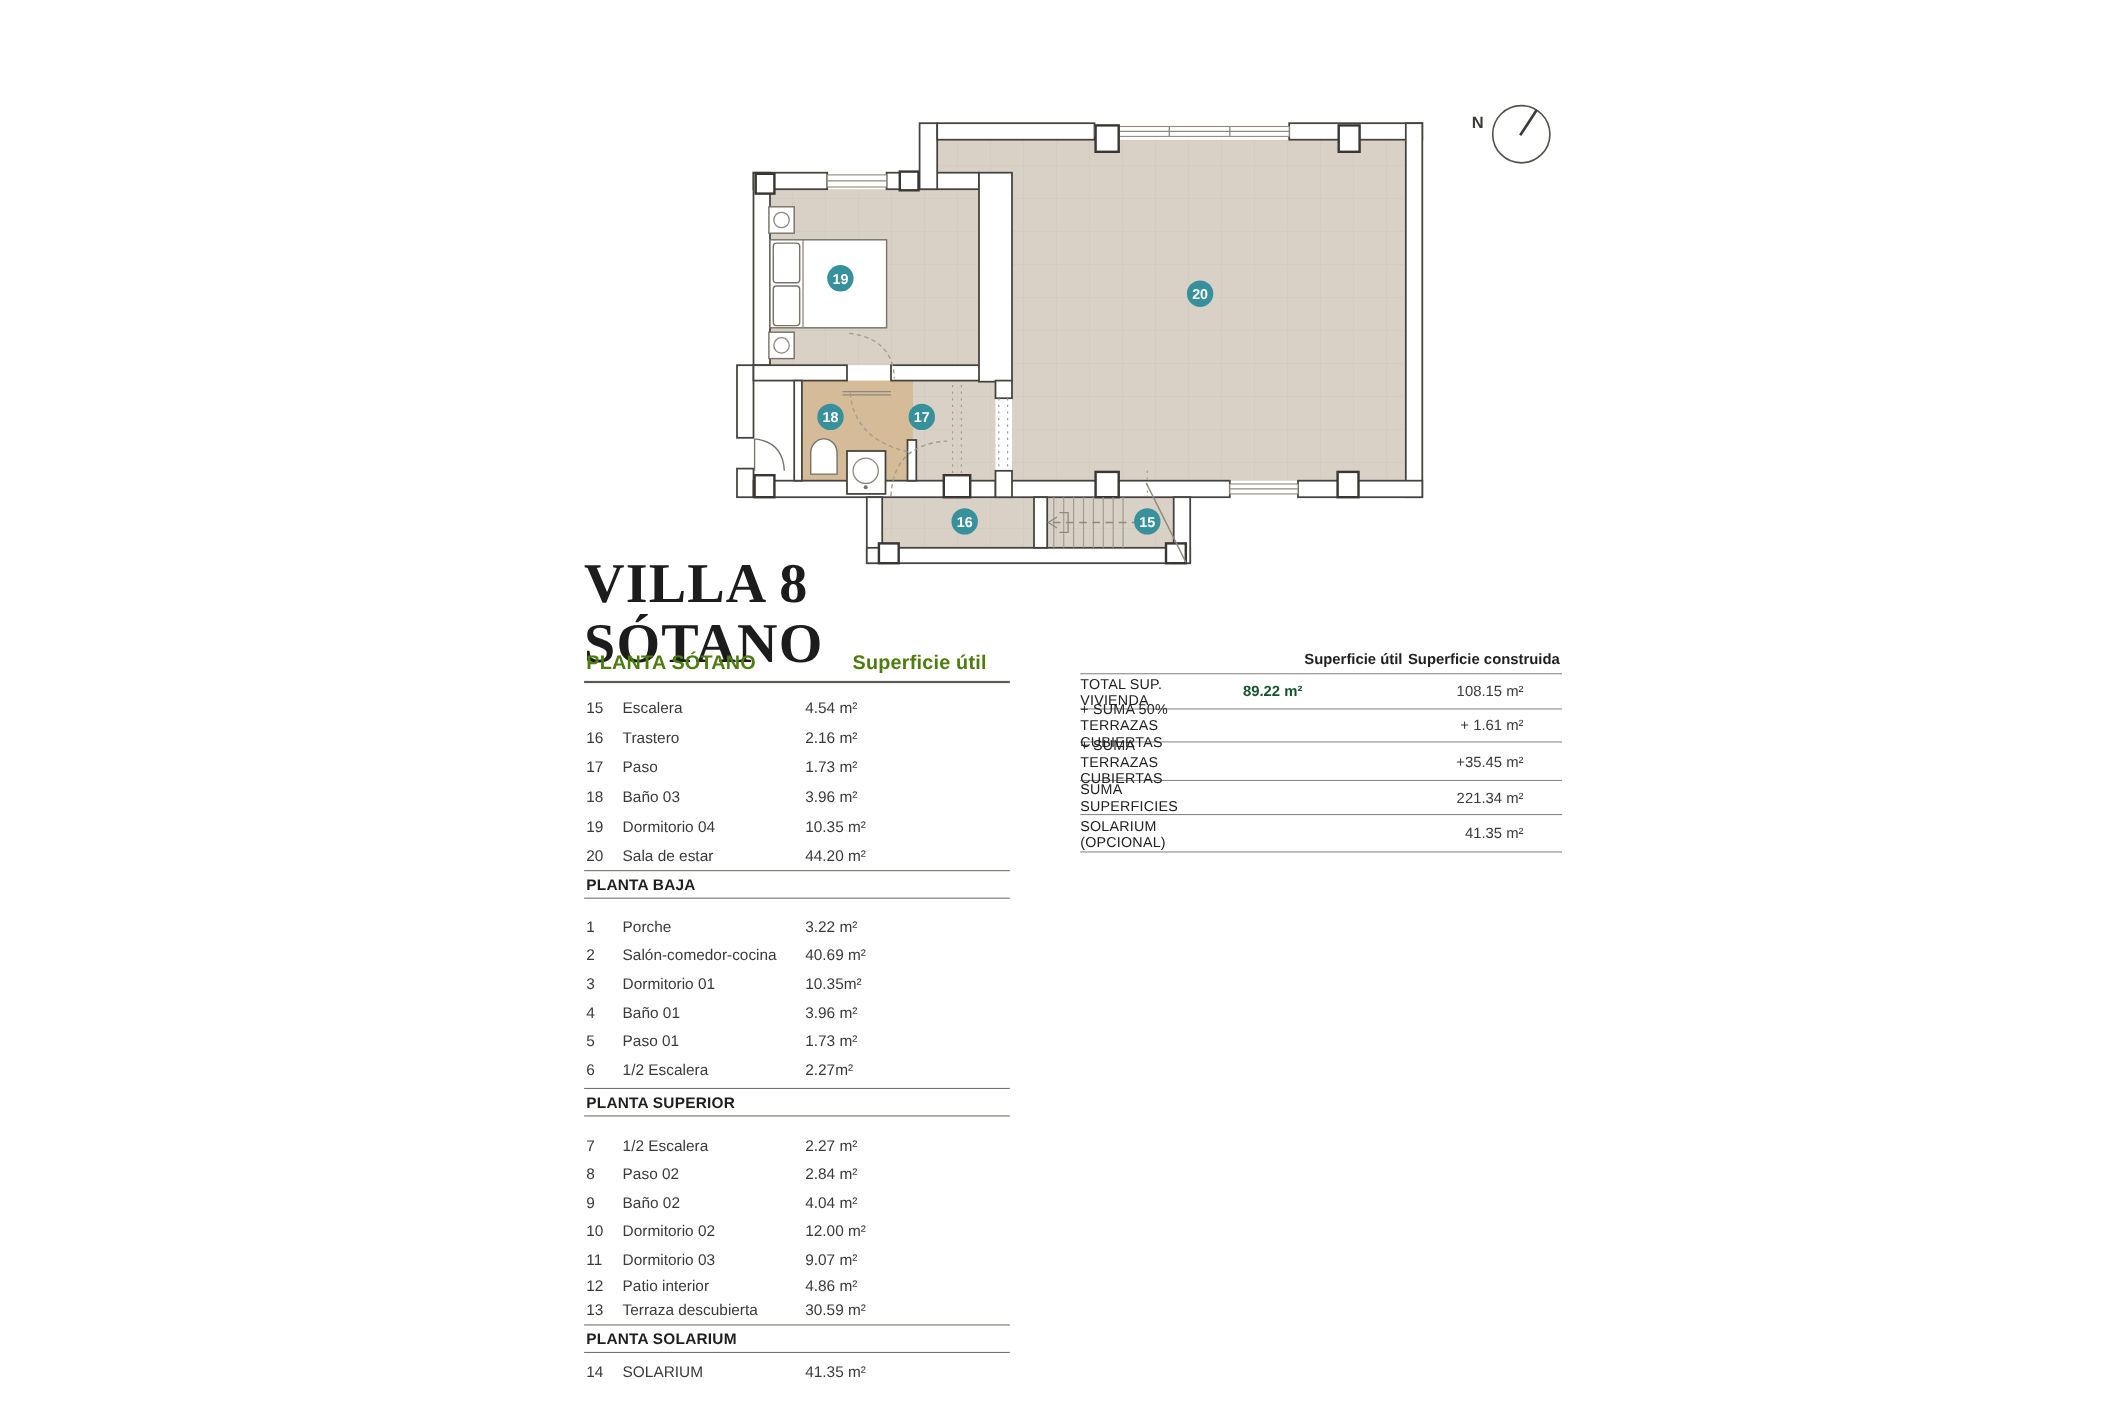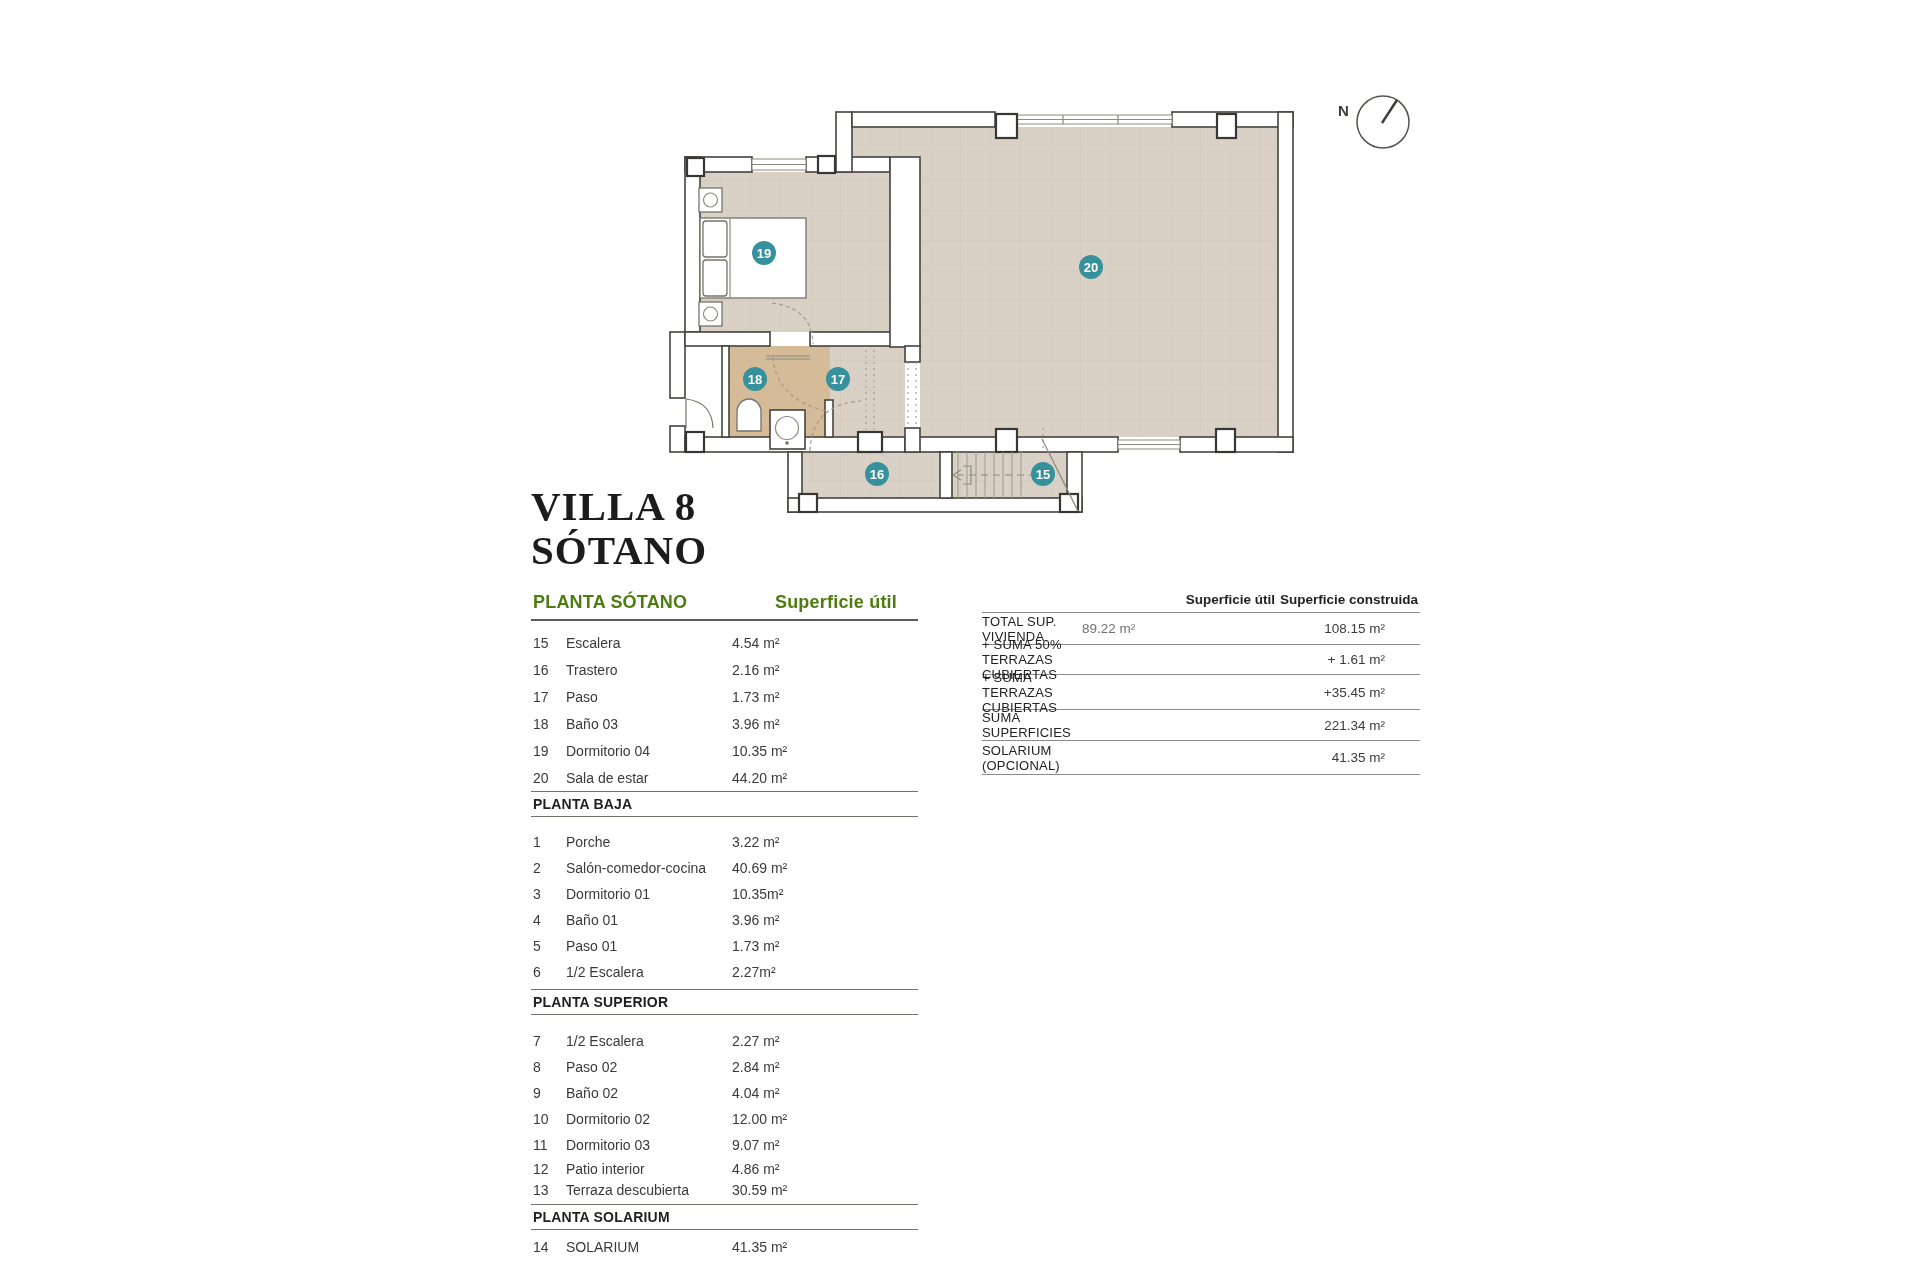--- a/index.html
+++ b/index.html
@@ -19,22 +19,22 @@
   .plan .dot{stroke:#a39b8d;stroke-width:1.1;fill:none;stroke-dasharray:2 4;}
   .plan .stair{stroke:#a39d92;stroke-width:1.1;}
   .plan .stairmid{stroke:#8f897e;stroke-width:1.2;fill:none;stroke-dasharray:7 5;}
   .plan .badge{fill:#37919c;}
   .plan text.badgetxt{fill:#ffffff;font-size:13px;font-weight:bold;text-anchor:middle;dominant-baseline:central;font-family:"Liberation Sans",sans-serif;}
   .plan text.north{fill:#3d3b38;font-size:15px;font-weight:600;font-family:"Liberation Sans",sans-serif;}
   .plan .compassline{stroke:#3d3b38;stroke-width:2.4;}
   .plan .compasscirc{fill:none;stroke:#55524e;stroke-width:1.5;}
 
   
-  .title{position:absolute;left:531px;top:484px;font-family:"Liberation Serif","DejaVu Serif",serif;
-         font-weight:bold;font-size:41px;line-height:1.08;letter-spacing:1px;color:#1c1c1c;}
+  .title{position:absolute;left:531px;top:504px;font-family:"Liberation Serif","DejaVu Serif",serif;
+         font-weight:bold;font-size:51px;line-height:1.08;letter-spacing:1px;color:#1c1c1c;}
 
   
   .ltable{position:absolute;left:531px;top:592px;width:387px;}
   .lhead{display:flex;justify-content:space-between;align-items:flex-end;padding:0 0 6px 2px;
          border-bottom:2px solid #5b5955;font-weight:bold;font-size:18px;color:#4d7c0f;letter-spacing:.2px;}
   .lhead .col{padding-right:21px;}
   .lrow{display:flex;align-items:center;height:27px;font-size:14px;color:#3a3a3a;padding-left:2px;}
   .lrow .num{width:33px;}
   .lrow .nm{flex:1;}
   .lrow .val{width:150px;text-align:left;padding-right:36px;}
@@ -47,21 +47,21 @@
 
   
   .stable{position:absolute;left:982px;top:592px;width:438px;}
   .shead{display:flex;align-items:flex-end;padding-bottom:5px;border-bottom:1px solid #8d8b88;
          font-weight:bold;font-size:13.5px;color:#1f1f1f;}
   .shead .lbl{flex:1;}
   .shead .c1{width:150px;text-align:right;}
   .shead .c2{width:143px;text-align:right;padding-right:2px;}
   .srow{display:flex;align-items:center;border-bottom:1px solid #8d8b88;}
   .srow .lbl{flex:1;font-weight:normal;font-size:13px;color:#222;letter-spacing:.2px;}
-  .srow .c1{width:150px;text-align:left;padding-right:10px;font-size:13.5px;color:#737373;}
+  .srow .c1{width:150px;text-align:center;padding-right:10px;font-size:13.5px;color:#14532d;font-weight:bold;}
   .srow .c2{width:143px;text-align:right;padding-right:35px;font-size:13.5px;color:#3b3b3b;}
   .srow:nth-of-type(2){height:31px;}
   .srow:nth-of-type(3){height:29px;}
   .srow:nth-of-type(4){height:34px;gap:12px;}
   .srow:nth-of-type(5){height:30px;}
   .srow:nth-of-type(6){height:33px;}
   .srow:nth-of-type(7){height:42px;border-bottom:none;align-items:center;}
 </style>
 </head>
 <body>

